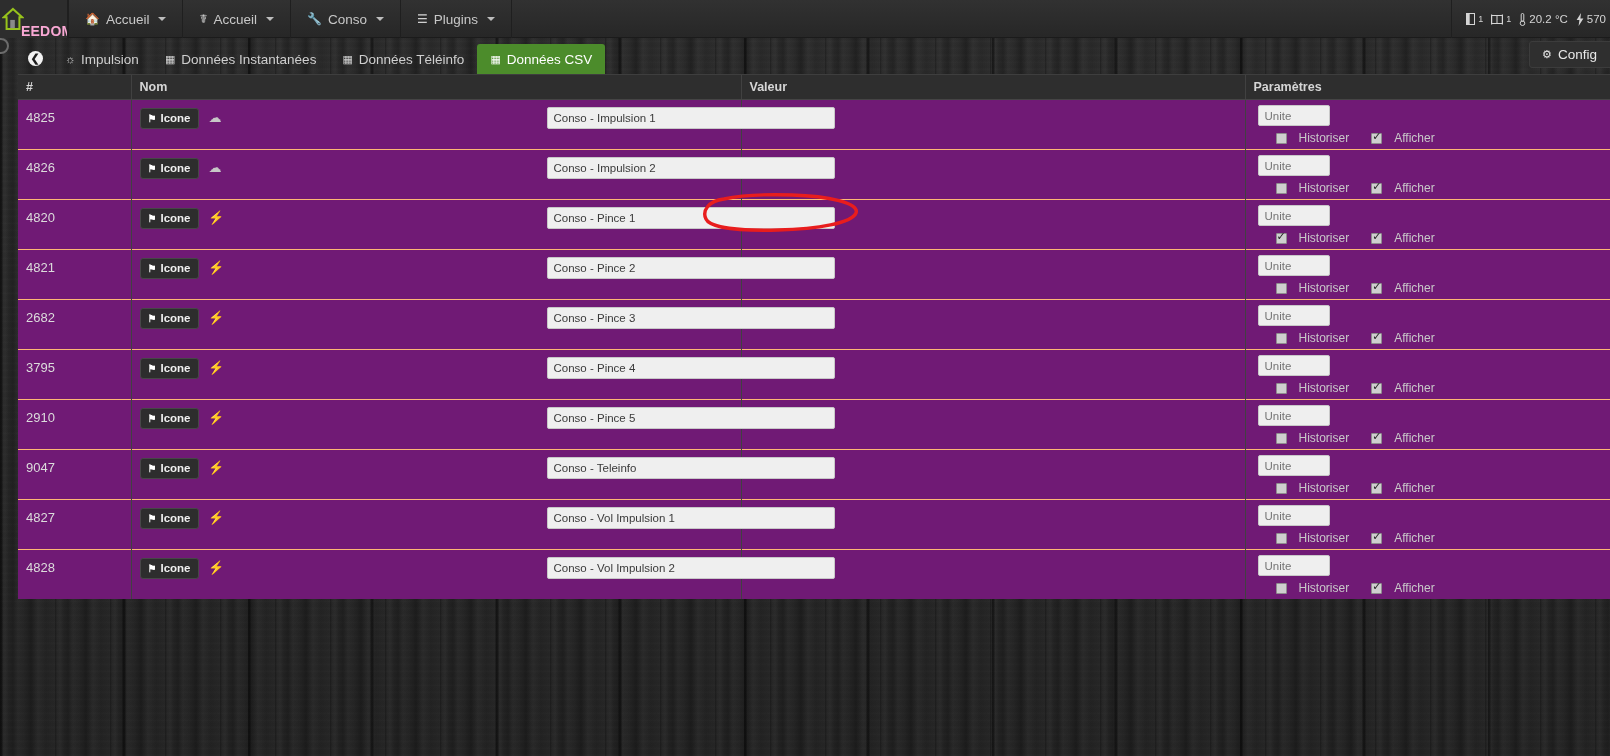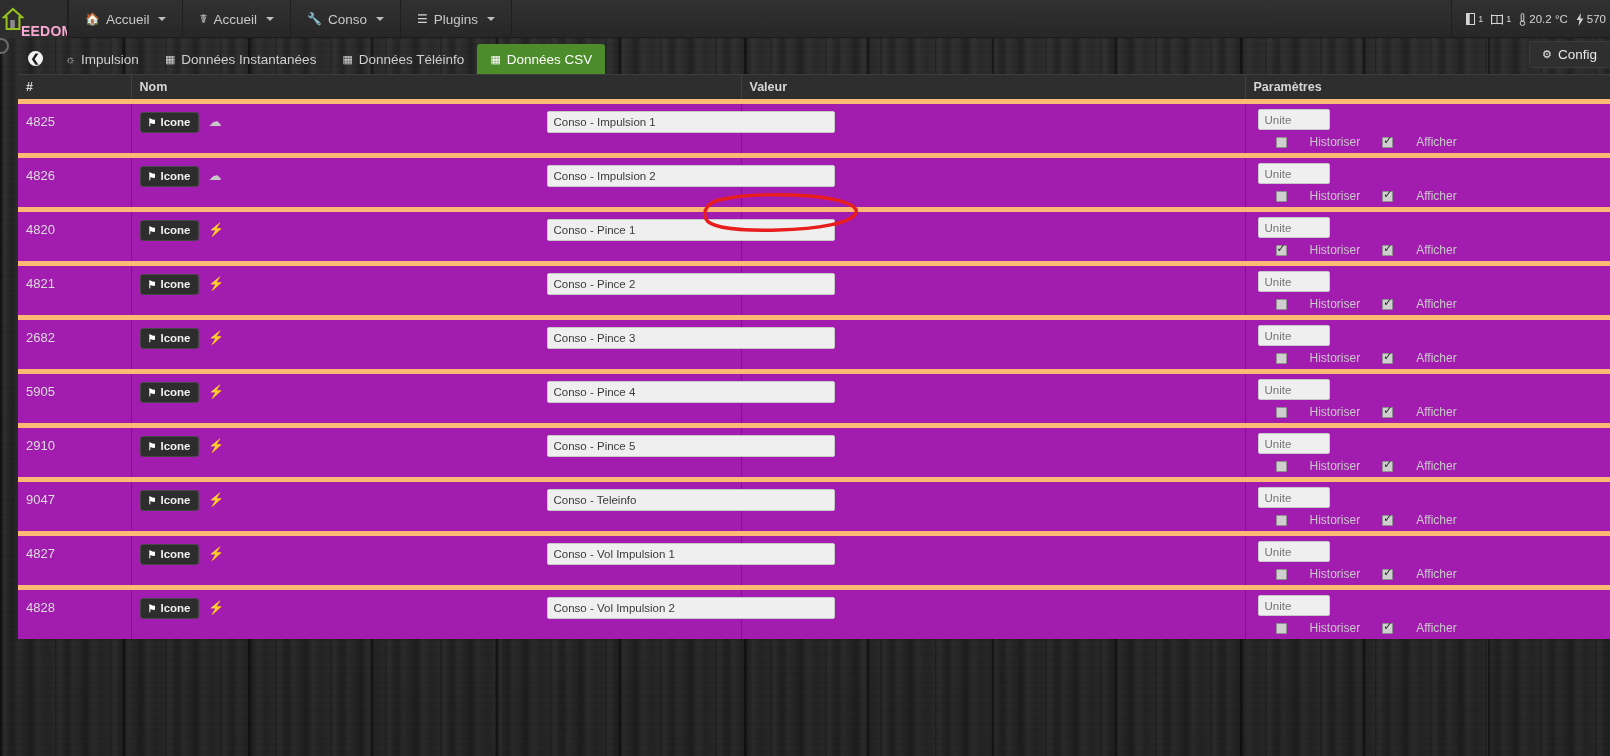--- a/index.html
+++ b/index.html
@@ -132,23 +132,23 @@
     z-index: 10;
   }
   table.csv { width: 100%; border-collapse: collapse; table-layout: fixed; }
   table.csv th {
     text-align: left; color: #d6d6d6; font-size: 12.5px; font-weight: bold;
     padding: 5px 0 5px 8px; height: 22px;
     border-bottom: 1px solid #454545;
     background: #2e2e2e;
   }
   table.csv td {
-    border-top: 5px solid #fdba74;
+    border-top: 1px solid #fdba74;
     padding: 0; vertical-align: top;
-    background: #a21caf;
+    background: #701a75;
   }
   .col-id    { width: 113px; }
   .col-nom   { width: 610px; }
   .col-val   { width: 504px; }
   .col-param { width: 365px; }
 
   th.b-right, td.b-right { border-right: 1px solid #414141; }
 
   .cell-id {
     color: #dcdcdc; font-size: 13px;
@@ -188,21 +188,21 @@
   .unite-input {
     width: 72px; height: 21px;
     background: #efefef; border: 1px solid #c8c8c8; border-radius: 2px;
     color: #9a9a9a; font-size: 11.5px; padding: 0 6px; line-height: 20px;
     font-family: "Liberation Sans", sans-serif;
   }
   .cb-row {
     display: flex; align-items: center; gap: 22px;
     margin-top: 5px; padding-left: 18px;
   }
-  .cb-wrap { display: flex; align-items: center; gap: 23px; cursor: pointer; }
+  .cb-wrap { display: flex; align-items: center; gap: 12px; cursor: pointer; }
   .cb {
     width: 11px; height: 11px; flex: none;
     background: #cfcfcf; border: 1px solid #8f8f8f; border-radius: 1px;
     position: relative;
   }
   .cb.on::after {
     content: "✓";
     position: absolute; left: 0px; top: -3px;
     font-size: 11px; color: #1e1e1e; line-height: 1;
   }
@@ -491,21 +491,21 @@
                   </span>
                   <span class="cb-wrap">
                     <span class="cb on"></span>
                     <span class="cb-label">Afficher</span>
                   </span>
                 </div></div>
             </td>
           </tr>
           <tr>
             <td class="b-right">
-              <div class="cell-id">5905</div>
+              <div class="cell-id">3795</div>
             </td>
             <td class="b-right">
               <div class="nom-inner">
                 <div class="cell-nom">
                   <span class="icone-btn">
                     <span class="flag-ico">⚑</span>
                     <span>Icone</span>
                   </span>
                   <span class="type-ico bolt">⚡</span>
                 </div>

